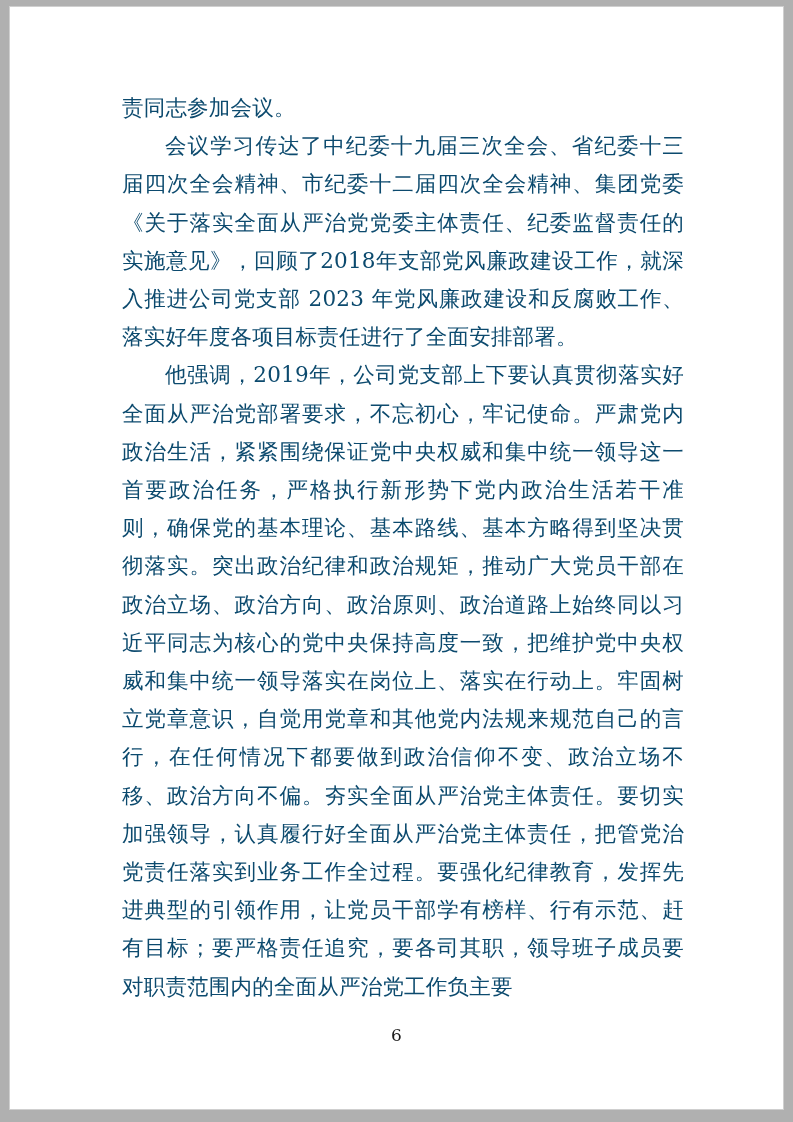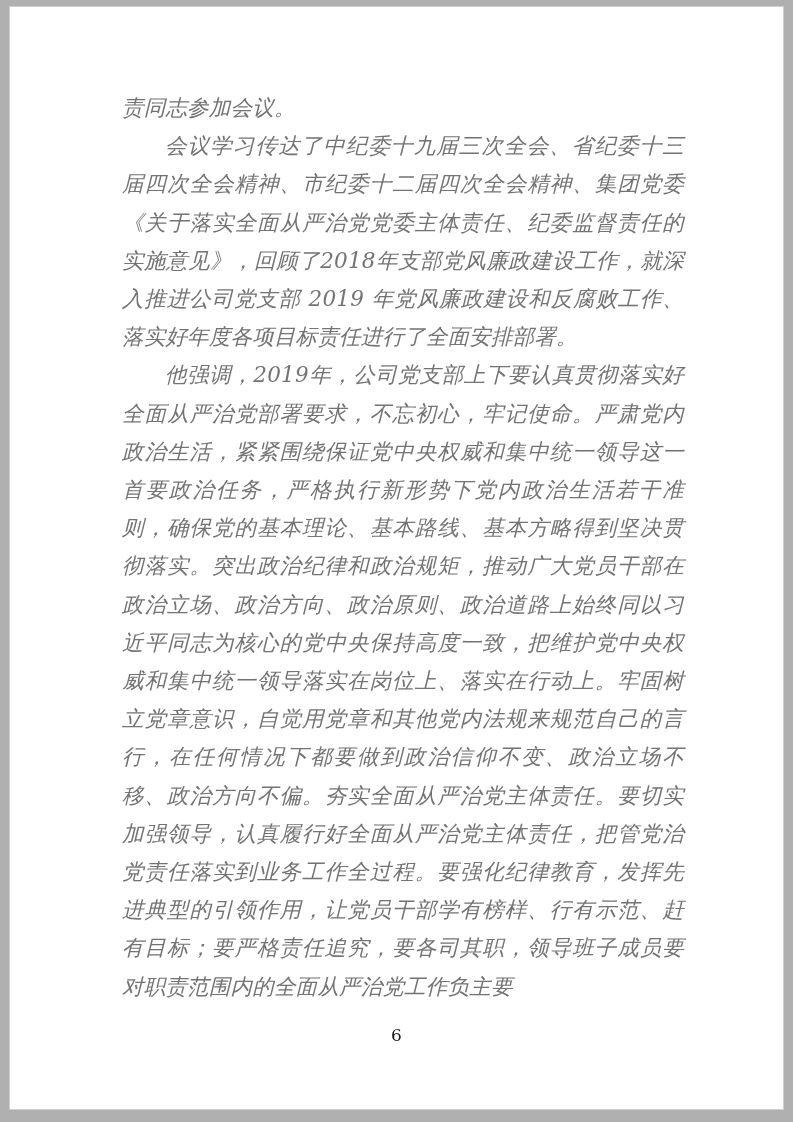--- a/index.html
+++ b/index.html
@@ -23,26 +23,25 @@
   }
   .content {
     position: absolute;
     left: 112px;
     top: 82px;
     width: 562px;
   }
   .para {
     font-size: 21.5px;
     line-height: 38.2px;
-    color: #737373;
+    color: #0c4a6e;
     text-align: justify;
     text-justify: inter-ideograph;
     letter-spacing: 0.2px;
     margin: 0;
-    font-style: italic;
   }
   .indent {
     text-indent: 2em;
   }
   .page-number {
     position: absolute;
     left: 0;
     right: 0;
     top: 1018px;
     text-align: center;
@@ -50,17 +49,17 @@
     color: #1a1a1a;
     font-family: "DejaVu Serif", "Liberation Serif", serif;
   }
 </style>
 </head>
 <body>
 
 <div class="page">
   <div class="content">
     <p class="para">责同志参加会议。</p>
-    <p class="para indent">会议学习传达了中纪委十九届三次全会、省纪委十三届四次全会精神、市纪委十二届四次全会精神、集团党委《关于落实全面从严治党党委主体责任、纪委监督责任的实施意见》，回顾了2018年支部党风廉政建设工作，就深入推进公司党支部 2019 年党风廉政建设和反腐败工作、落实好年度各项目标责任进行了全面安排部署。</p>
+    <p class="para indent">会议学习传达了中纪委十九届三次全会、省纪委十三届四次全会精神、市纪委十二届四次全会精神、集团党委《关于落实全面从严治党党委主体责任、纪委监督责任的实施意见》，回顾了2018年支部党风廉政建设工作，就深入推进公司党支部 2023 年党风廉政建设和反腐败工作、落实好年度各项目标责任进行了全面安排部署。</p>
     <p class="para indent">他强调，2019年，公司党支部上下要认真贯彻落实好全面从严治党部署要求，不忘初心，牢记使命。严肃党内政治生活，紧紧围绕保证党中央权威和集中统一领导这一首要政治任务，严格执行新形势下党内政治生活若干准则，确保党的基本理论、基本路线、基本方略得到坚决贯彻落实。突出政治纪律和政治规矩，推动广大党员干部在政治立场、政治方向、政治原则、政治道路上始终同以习近平同志为核心的党中央保持高度一致，把维护党中央权威和集中统一领导落实在岗位上、落实在行动上。牢固树立党章意识，自觉用党章和其他党内法规来规范自己的言行，在任何情况下都要做到政治信仰不变、政治立场不移、政治方向不偏。夯实全面从严治党主体责任。要切实加强领导，认真履行好全面从严治党主体责任，把管党治党责任落实到业务工作全过程。要强化纪律教育，发挥先进典型的引领作用，让党员干部学有榜样、行有示范、赶有目标；要严格责任追究，要各司其职，领导班子成员要对职责范围内的全面从严治党工作负主要</p>
   </div>
   <div class="page-number">6</div>
 </div>
 
 </body></html>

